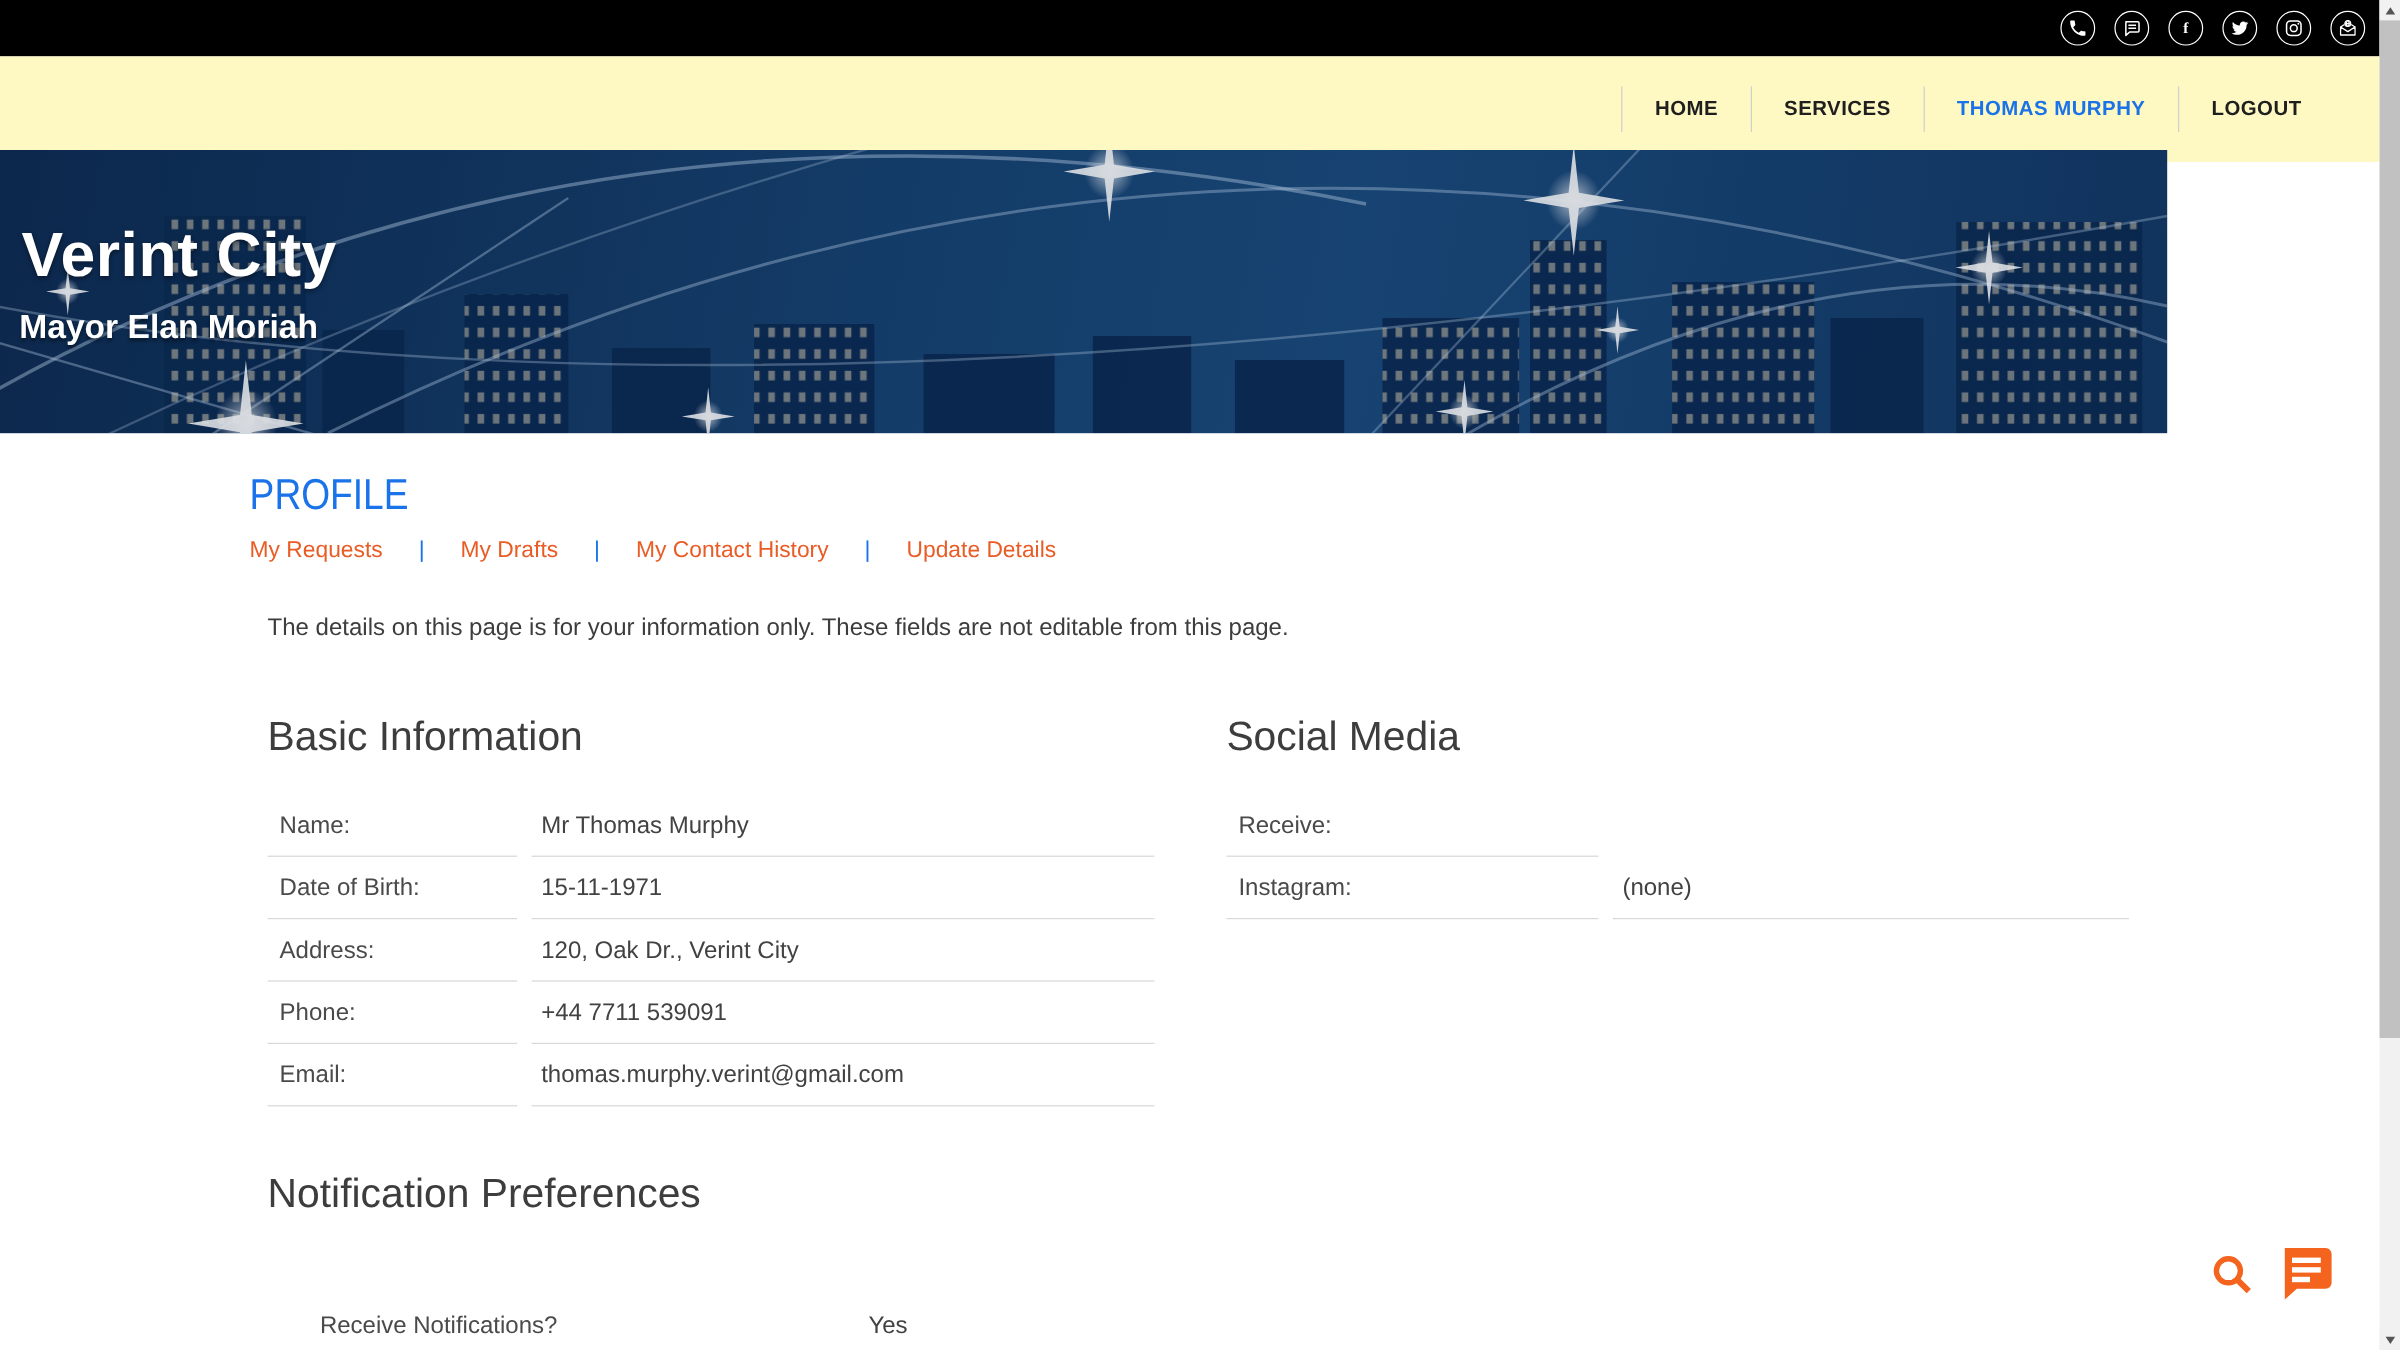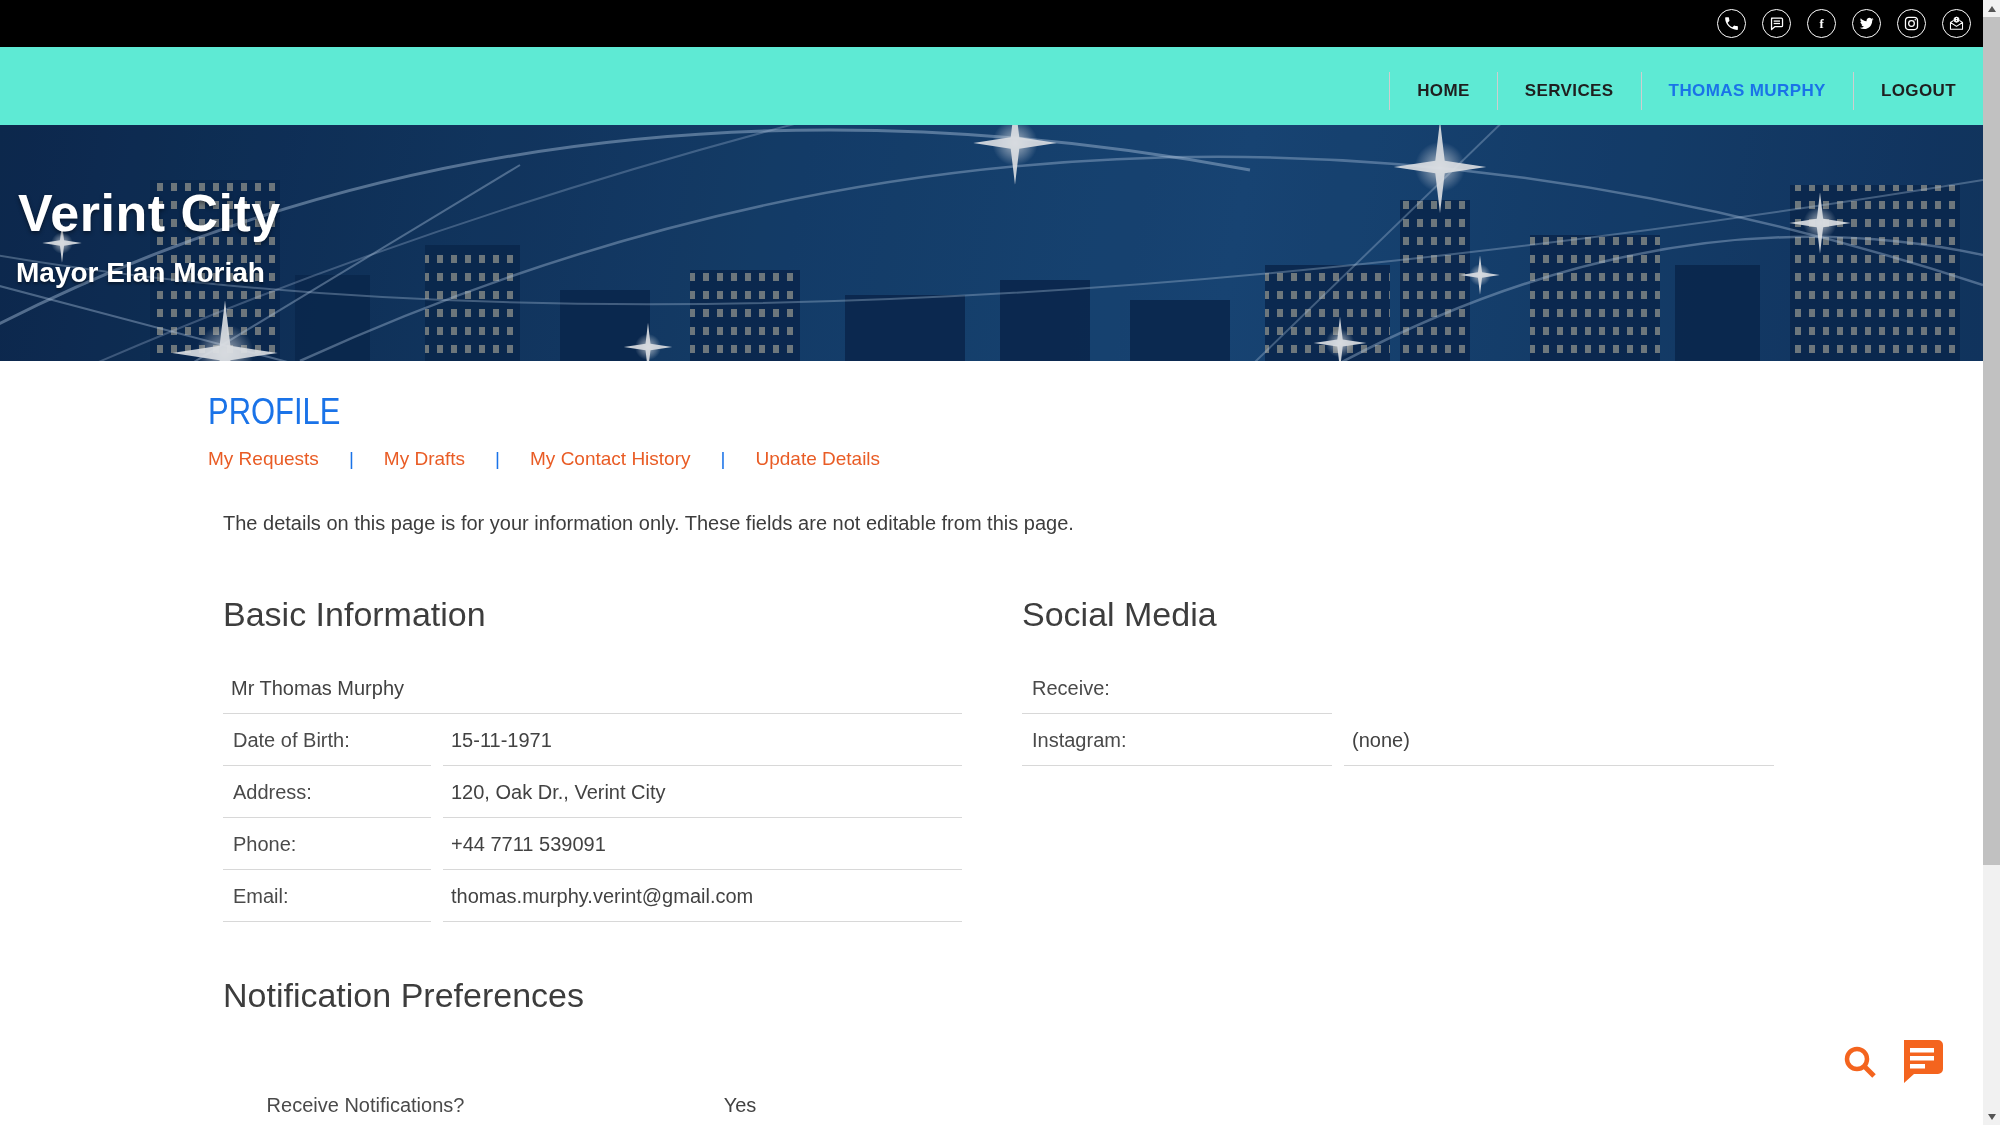--- a/index.html
+++ b/index.html
@@ -8,29 +8,29 @@
   #page { position:relative; width:2000px; height:1125px; overflow:hidden; background:#fff; }
 
   
   .topbar { position:absolute; left:0; top:0; width:1983px; height:47px; background:#000;
             display:flex; align-items:center; justify-content:flex-end; gap:16px; padding-right:12px; }
   .cicon { width:29px; height:29px; border:1.7px solid #fff; border-radius:50%;
            display:flex; align-items:center; justify-content:center; cursor:pointer; flex:0 0 auto; }
   .cicon svg { width:17px; height:17px; display:block; }
 
   
-  .navbar { position:absolute; left:0; top:47px; width:1983px; height:88px; background:#5eead4;
-            display:flex; align-items:center; justify-content:flex-end; }
+  .navbar { position:absolute; left:0; top:47px; width:1983px; height:88px; background:#fef9c3;
+            display:flex; align-items:center; justify-content:flex-end; padding-right:38px; }
   .navbar a { display:flex; align-items:center; height:38px; padding:0 27px;
               border-left:1px solid #cfcfcf; font-size:17px; font-weight:700; letter-spacing:.4px;
               color:#1f1f1f; text-decoration:none; white-space:nowrap; }
   .navbar a.active { color:#1a73e8; }
 
   
-  .hero { position:absolute; left:0; top:125px; width:1983px; height:236px; overflow:hidden;
+  .hero { position:absolute; left:0; top:125px; width:1806px; height:236px; overflow:hidden;
           background:linear-gradient(100deg,#0d2a50 0%,#16416f 40%,#1a4a7c 62%,#123763 100%); }
   .hero svg.art { position:absolute; left:0; top:0; width:100%; height:100%; }
   .hero-title { position:absolute; left:18px; top:58px; font-size:52px; font-weight:700; color:#fff;
                 letter-spacing:.5px; text-shadow:0 2px 4px rgba(0,0,0,.45); }
   .hero-sub   { position:absolute; left:16px; top:132px; font-size:28px; font-weight:700; color:#fff;
                 text-shadow:0 2px 3px rgba(0,0,0,.45); }
 
   
   .main { position:absolute; left:0; top:371px; width:1983px; padding:20px 0 0 208px; }
   .page-title { font-size:36px; color:#1a73e8; font-weight:400; letter-spacing:0;
@@ -201,20 +201,21 @@
     </div>
 
     <div class="note">The details on this page is for your information only. These fields are not editable from this page.</div>
 
     <div class="cols">
       <div class="col-left">
         <div class="sec-title">Basic Information</div>
         <div class="rows">
 
             <div class="trow">
+              <div class="tcell lbl">Name:</div>
               <div class="tcell val">Mr Thomas Murphy</div>
             </div>
 
             <div class="trow">
               <div class="tcell lbl">Date of Birth:</div>
               <div class="tcell val">15-11-1971</div>
             </div>
 
             <div class="trow">
               <div class="tcell lbl">Address:</div>

